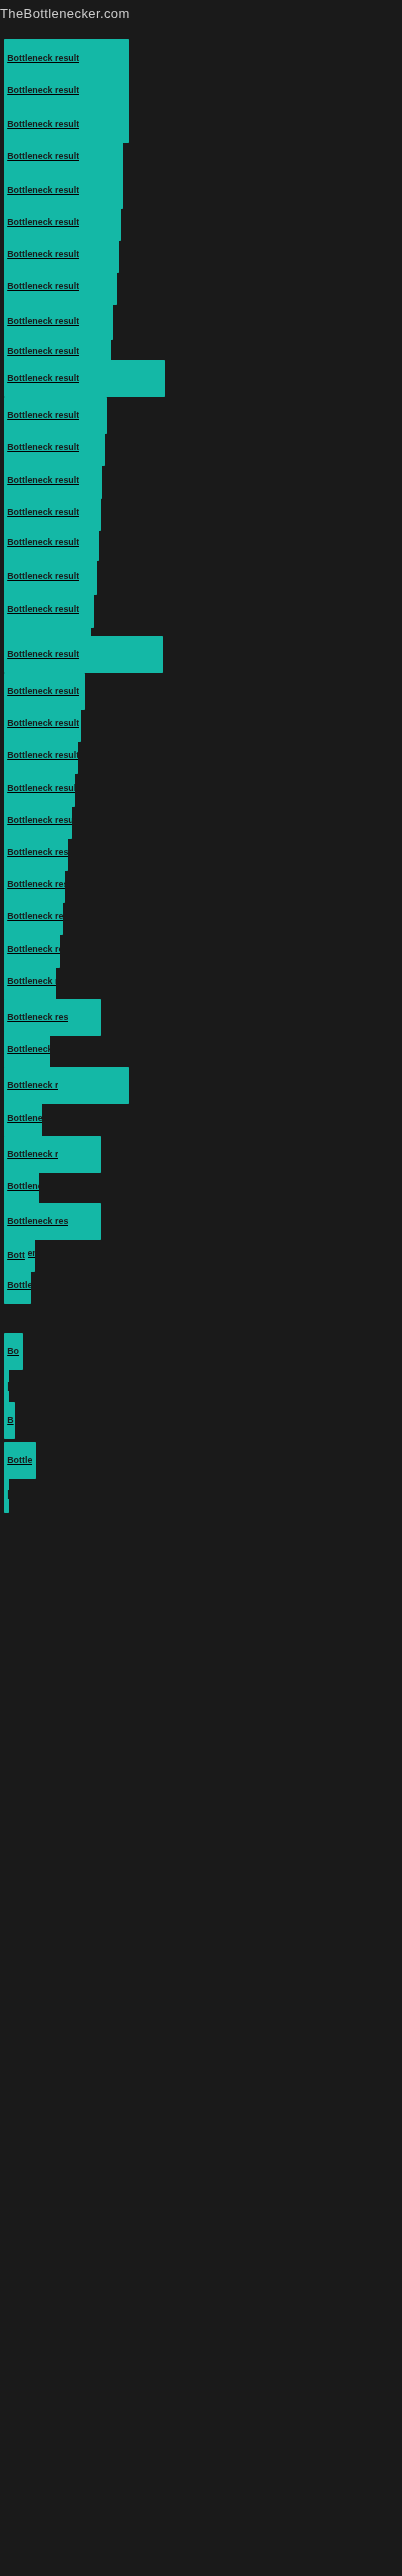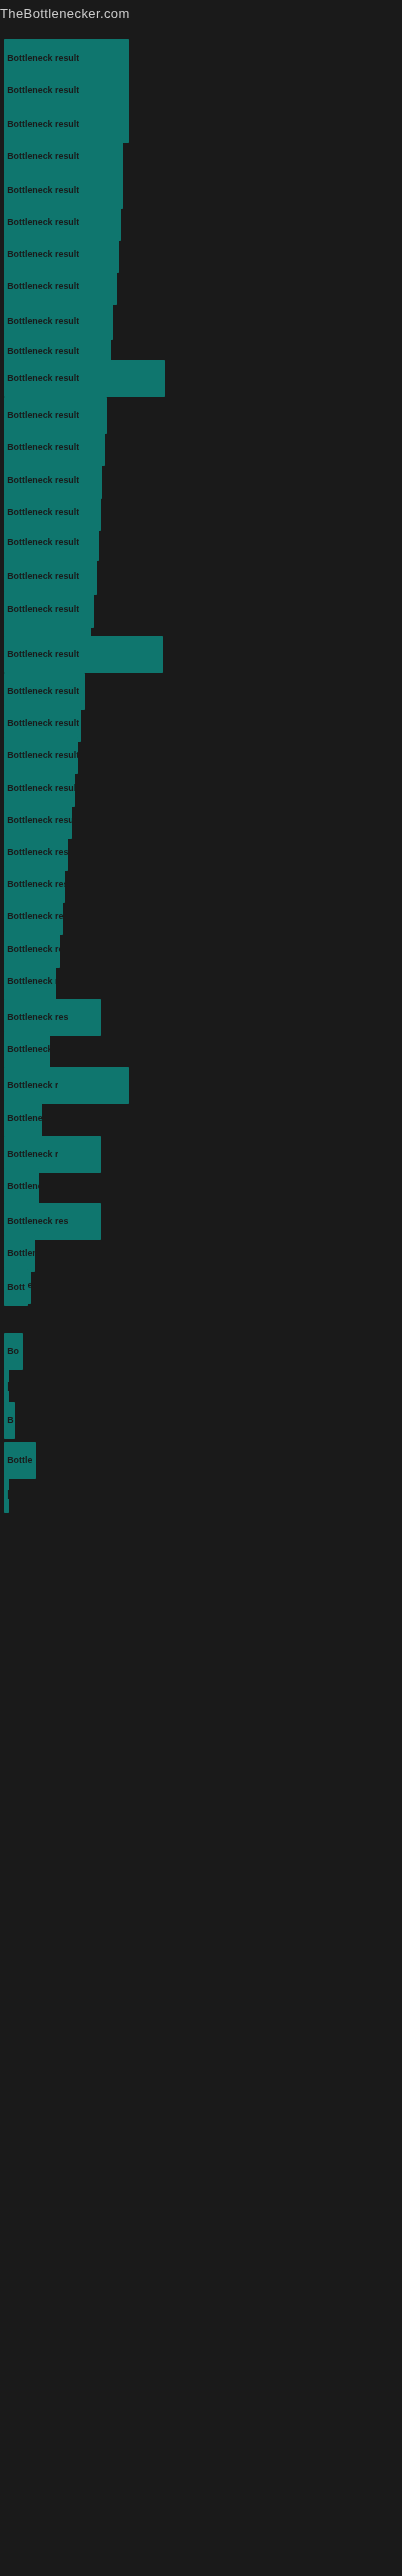--- a/index.html
+++ b/index.html
@@ -19,25 +19,26 @@
     .chart-area {
       position: relative;
       width: 403px;
       height: 2536px;
       overflow: hidden;
     }
     .bar-item {
       position: absolute;
       left: 4px;
       height: 37px;
-      background-color: #0f766e;
+      background-color: #14b8a6;
       display: flex;
       align-items: center;
       padding-left: 3.2px;
       border-radius: 0.8px;
+      text-decoration: underline;
     }
     .bar-label {
       color: #1a1a1a;
       font-size: 8.9px;
       font-weight: bold;
       white-space: nowrap;
       overflow: hidden;
     }
   </style>
 </head>
@@ -155,21 +156,21 @@
     </div>
     <div class="bar-item" style="top: 1178px; width: 97px;">
       <span class="bar-label">Bottleneck res</span>
     </div>
     <div class="bar-item" style="top: 1210px; width: 31px;">
       <span class="bar-label">Bottlene</span>
     </div>
     <div class="bar-item" style="top: 1242px; width: 27px;">
       <span class="bar-label">Bottleneck r</span>
     </div>
-    <div class="bar-item" style="top: 1244px; width: 24px;">
+    <div class="bar-item" style="top: 1212px; width: 24px;">
       <span class="bar-label">Bott</span>
     </div>
     <div class="bar-item" style="top: 1308px; width: 19.3px;">
       <span class="bar-label">Bo</span>
     </div>
     <div class="bar-item" style="top: 1343px; width: 4.8px;">
       <span class="bar-label">|</span>
     </div>
     <div class="bar-item" style="top: 1377px; width: 11.3px;">
       <span class="bar-label">B</span>

